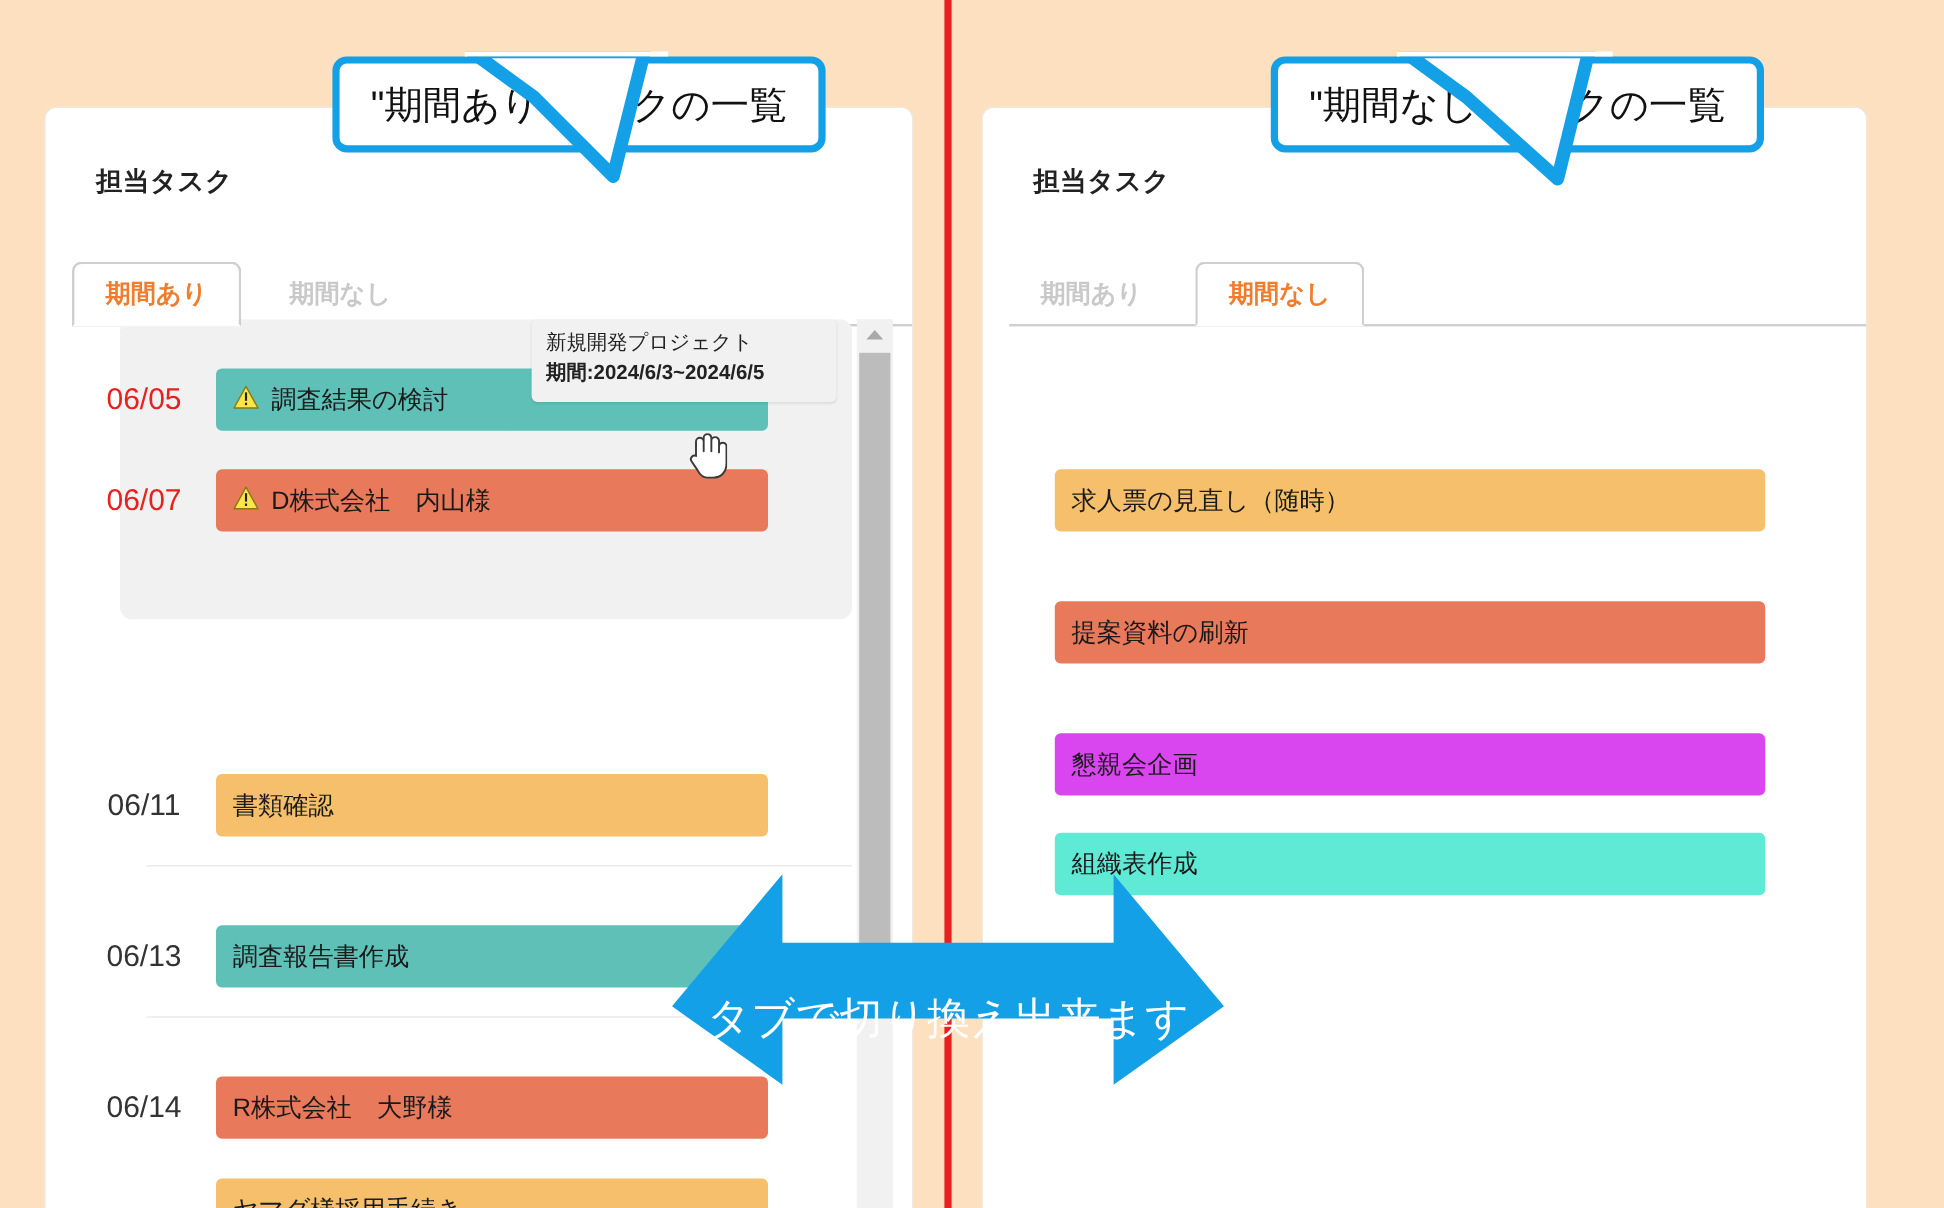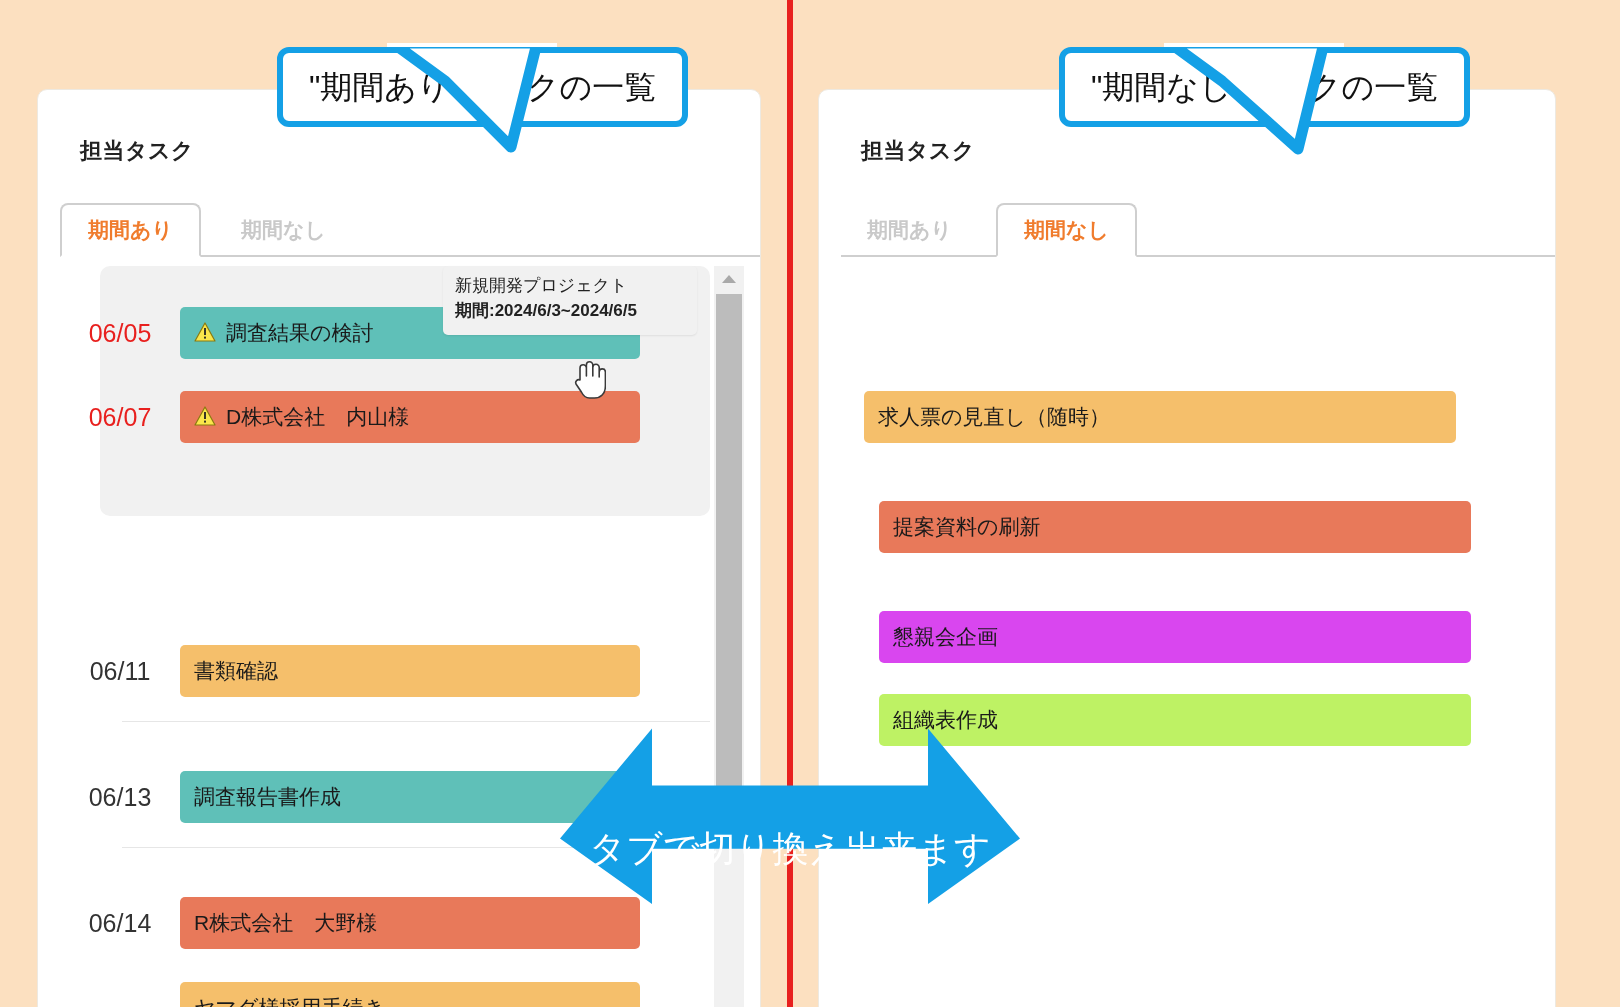--- a/index.html
+++ b/index.html
@@ -29,21 +29,21 @@
   .panel-right{left:818px;top:89px;width:736px;height:918px;}
 
   .panel-inner{position:relative;width:100%;height:100%;}
 
   .panel-title{
     position:absolute;left:42px;top:46px;
     font-size:22px;font-weight:bold;color:#222;letter-spacing:.5px;
   }
 
   
-  .tabs{position:absolute;left:22px;top:111px;right:0;height:56px;}
+  .tabs{position:absolute;left:22px;top:126px;right:0;height:56px;}
   .tabline{
     position:absolute;left:0;right:-22px;bottom:0;height:2px;background:#CFCFCF;
   }
   .tab{
     position:absolute;bottom:0;height:54px;box-sizing:border-box;
     display:flex;align-items:center;justify-content:center;
     font-size:21px;font-weight:bold;
     padding:0 26px;min-width:105px;
   }
   .tab.inactive{color:#C9C9C9;}
@@ -236,37 +236,37 @@
 
       <div class="panel-title">担当タスク</div>
 
       <div class="tabs">
         <div class="tabline"></div>
         <div class="tab inactive" style="left:0;">期間あり</div>
         <div class="tab active" style="left:155px;">期間なし</div>
       </div>
 
       <div class="list">
-        <div class="row" style="top:122px;left:23px;">
+        <div class="row" style="top:122px;left:38px;">
           <div class="bar" style="background:#F5BF6B;width:592px;">
             <span>求人票の見直し（随時）</span>
           </div>
         </div>
         <div class="row" style="top:232px;left:38px;">
           <div class="bar" style="background:#E8795A;width:592px;">
             <span>提案資料の刷新</span>
           </div>
         </div>
         <div class="row" style="top:342px;left:38px;">
           <div class="bar" style="background:#d946ef;width:592px;">
             <span>懇親会企画</span>
           </div>
         </div>
         <div class="row" style="top:425px;left:38px;">
-          <div class="bar" style="background:#bef264;width:592px;">
+          <div class="bar" style="background:#5eead4;width:592px;">
             <span>組織表作成</span>
           </div>
         </div>
       </div>
 
     </div>
   </div>
 
   <div class="divider"></div>
 

